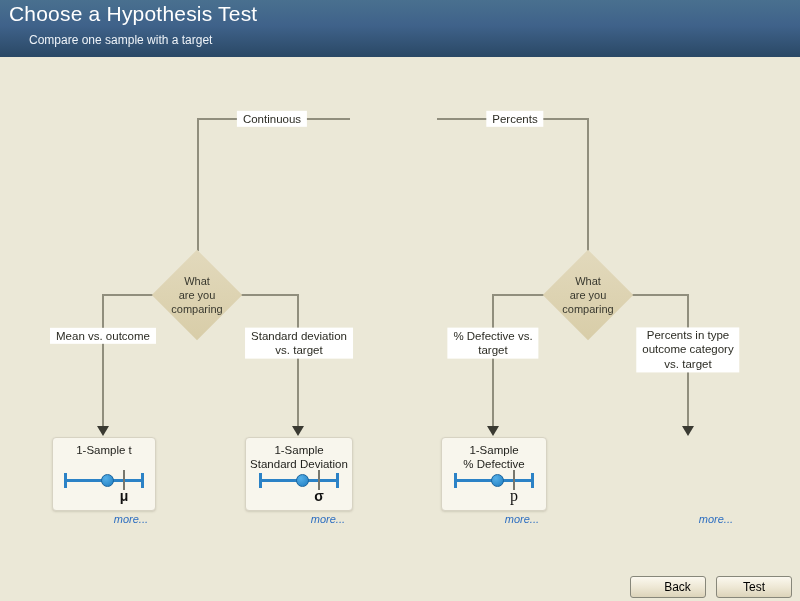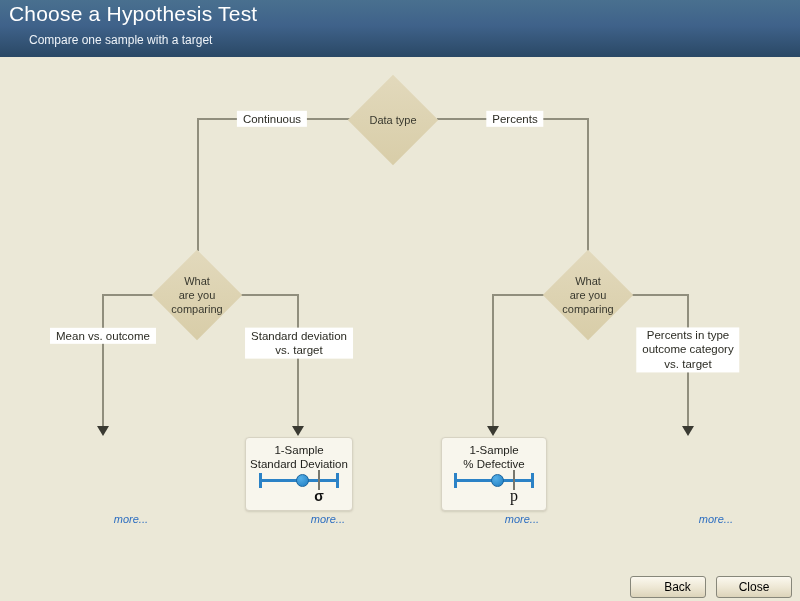--- a/index.html
+++ b/index.html
@@ -83,46 +83,55 @@
   <div class="line" style="left:492px;top:294px;width:53px;height:2px;"></div>
   <div class="line" style="left:492px;top:294px;width:2px;height:132px;"></div>
   <div class="line" style="left:631px;top:294px;width:58px;height:2px;"></div>
   <div class="line" style="left:687px;top:294px;width:2px;height:132px;"></div>
 
   <div class="arrow" style="left:97px;top:426px;"></div>
   <div class="arrow" style="left:292px;top:426px;"></div>
   <div class="arrow" style="left:487px;top:426px;"></div>
   <div class="arrow" style="left:682px;top:426px;"></div>
 
-  <div class="diamond" style="left:361px;top:88px;">
-    <div class="dshape"></div>
-    <div class="dlabel">Data type</div>
-  </div>
   <div class="diamond" style="left:165px;top:263px;">
     <div class="dshape"></div>
     <div class="dlabel">What
 are you
 comparing</div>
   </div>
   <div class="diamond" style="left:556px;top:263px;">
     <div class="dshape"></div>
     <div class="dlabel">What
 are you
 comparing</div>
   </div>
 
   <div class="branch-label" style="left:272px;top:119px;">Continuous</div>
   <div class="branch-label" style="left:515px;top:119px;">Percents</div>
   <div class="branch-label" style="left:103px;top:336px;">Mean vs. outcome</div>
   <div class="branch-label" style="left:299px;top:343px;">Standard deviation
 vs. target</div>
+  <div class="branch-label" style="left:493px;top:343px;">% Defective vs.
+target</div>
   <div class="branch-label" style="left:688px;top:350px;">Percents in type
 outcome category
 vs. target</div>
 
+  <div class="card" style="left:52px;width:102px;">
+    <div class="ctitle">1-Sample t</div>
+    <div class="ivicon">
+      <div class="iv-capl"></div>
+        <div class="iv-capr"></div>
+      <div class="iv-h"></div>
+      <div class="iv-tick"></div>
+      <div class="iv-dot"></div>
+      <div class="iv-sym sym-mu">μ</div>
+    </div>
+  </div>
   <div class="more" style="left:52px;width:102px;">more...</div>
 
   <div class="card" style="left:245px;width:106px;">
     <div class="ctitle">1-Sample
 Standard Deviation</div>
     <div class="ivicon">
       <div class="iv-capl"></div>
         <div class="iv-capr"></div>
       <div class="iv-h"></div>
       <div class="iv-tick"></div>
@@ -142,15 +151,15 @@
       <div class="iv-tick"></div>
       <div class="iv-dot"></div>
       <div class="iv-sym sym-p">p</div>
     </div>
   </div>
   <div class="more" style="left:441px;width:104px;">more...</div>
 
   <div class="more" style="left:637px;width:102px;">more...</div>
 
   <div class="btn" style="left:630px;padding-left:19px;">Back</div>
-  <div class="btn" style="left:716px;">Close</div>
+  <div class="btn" style="left:716px;">Test</div>
 
 </div>
 
 </body></html>

